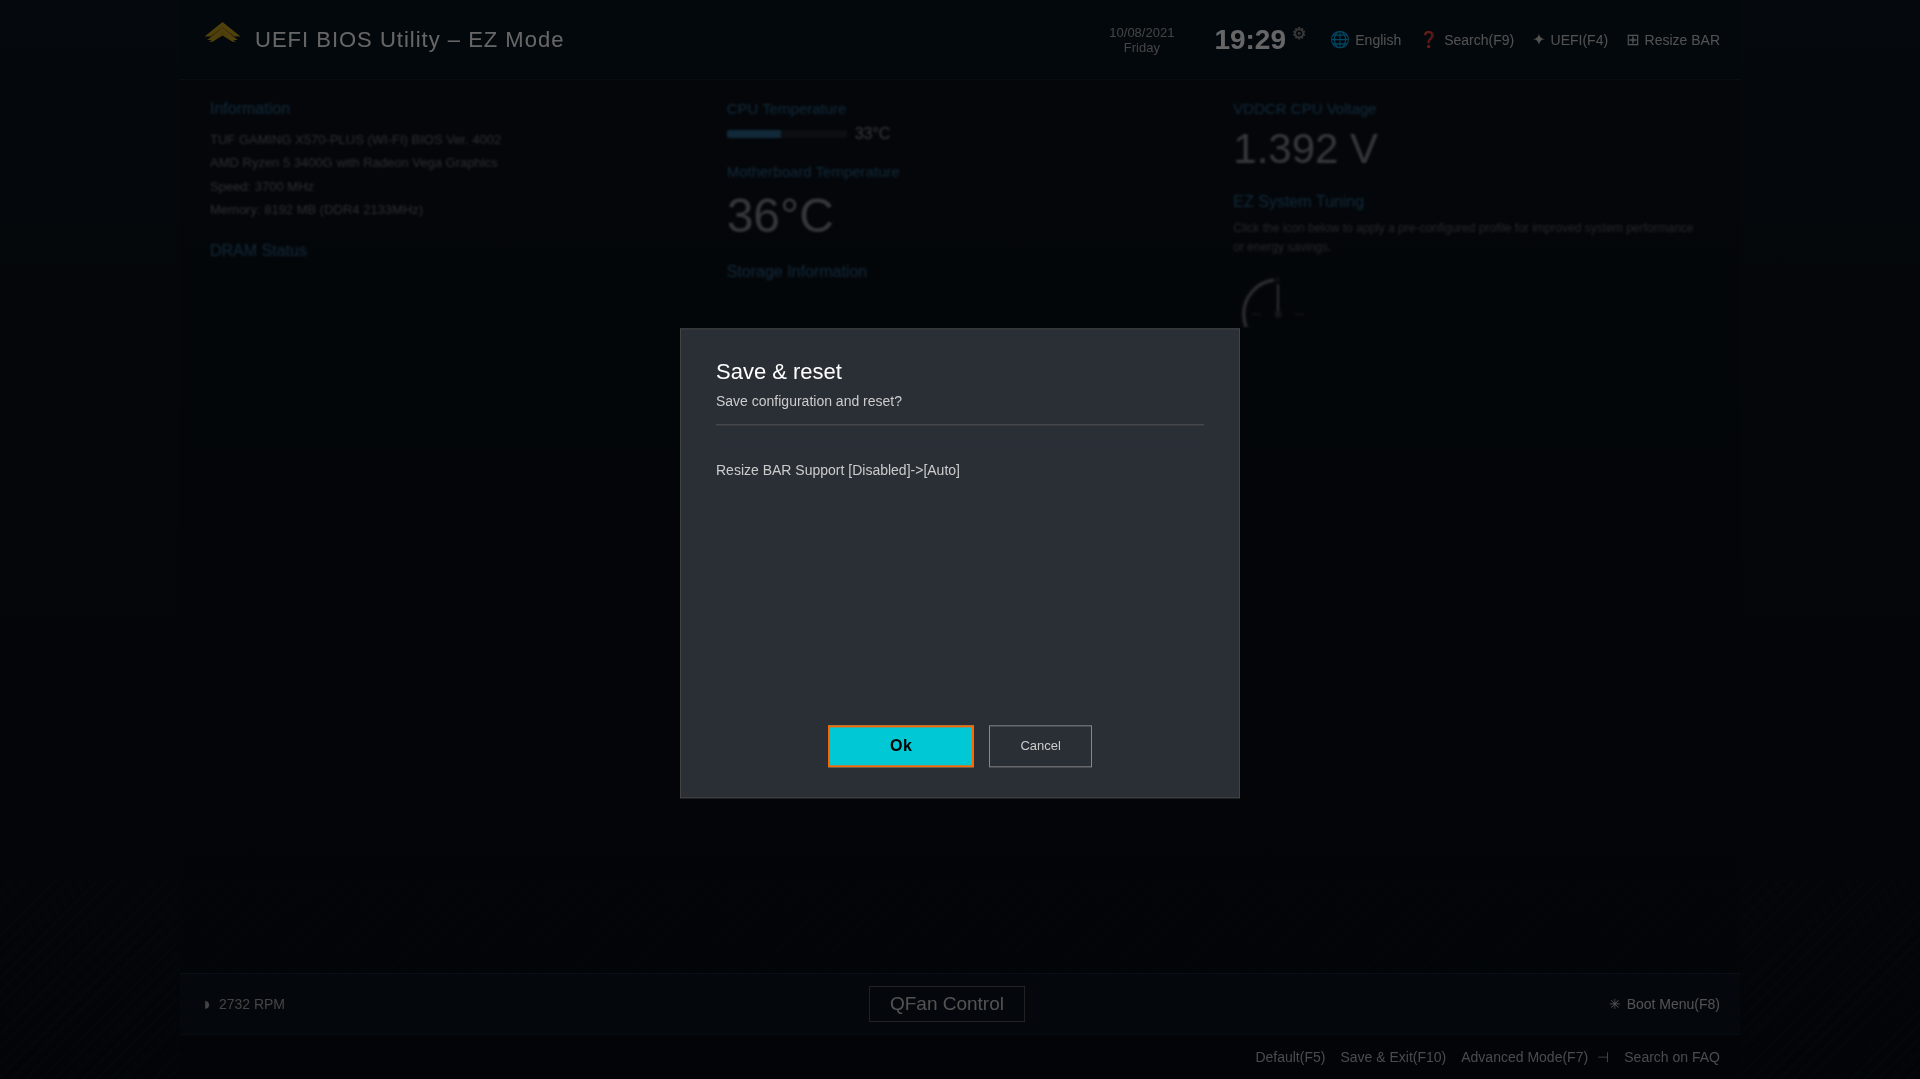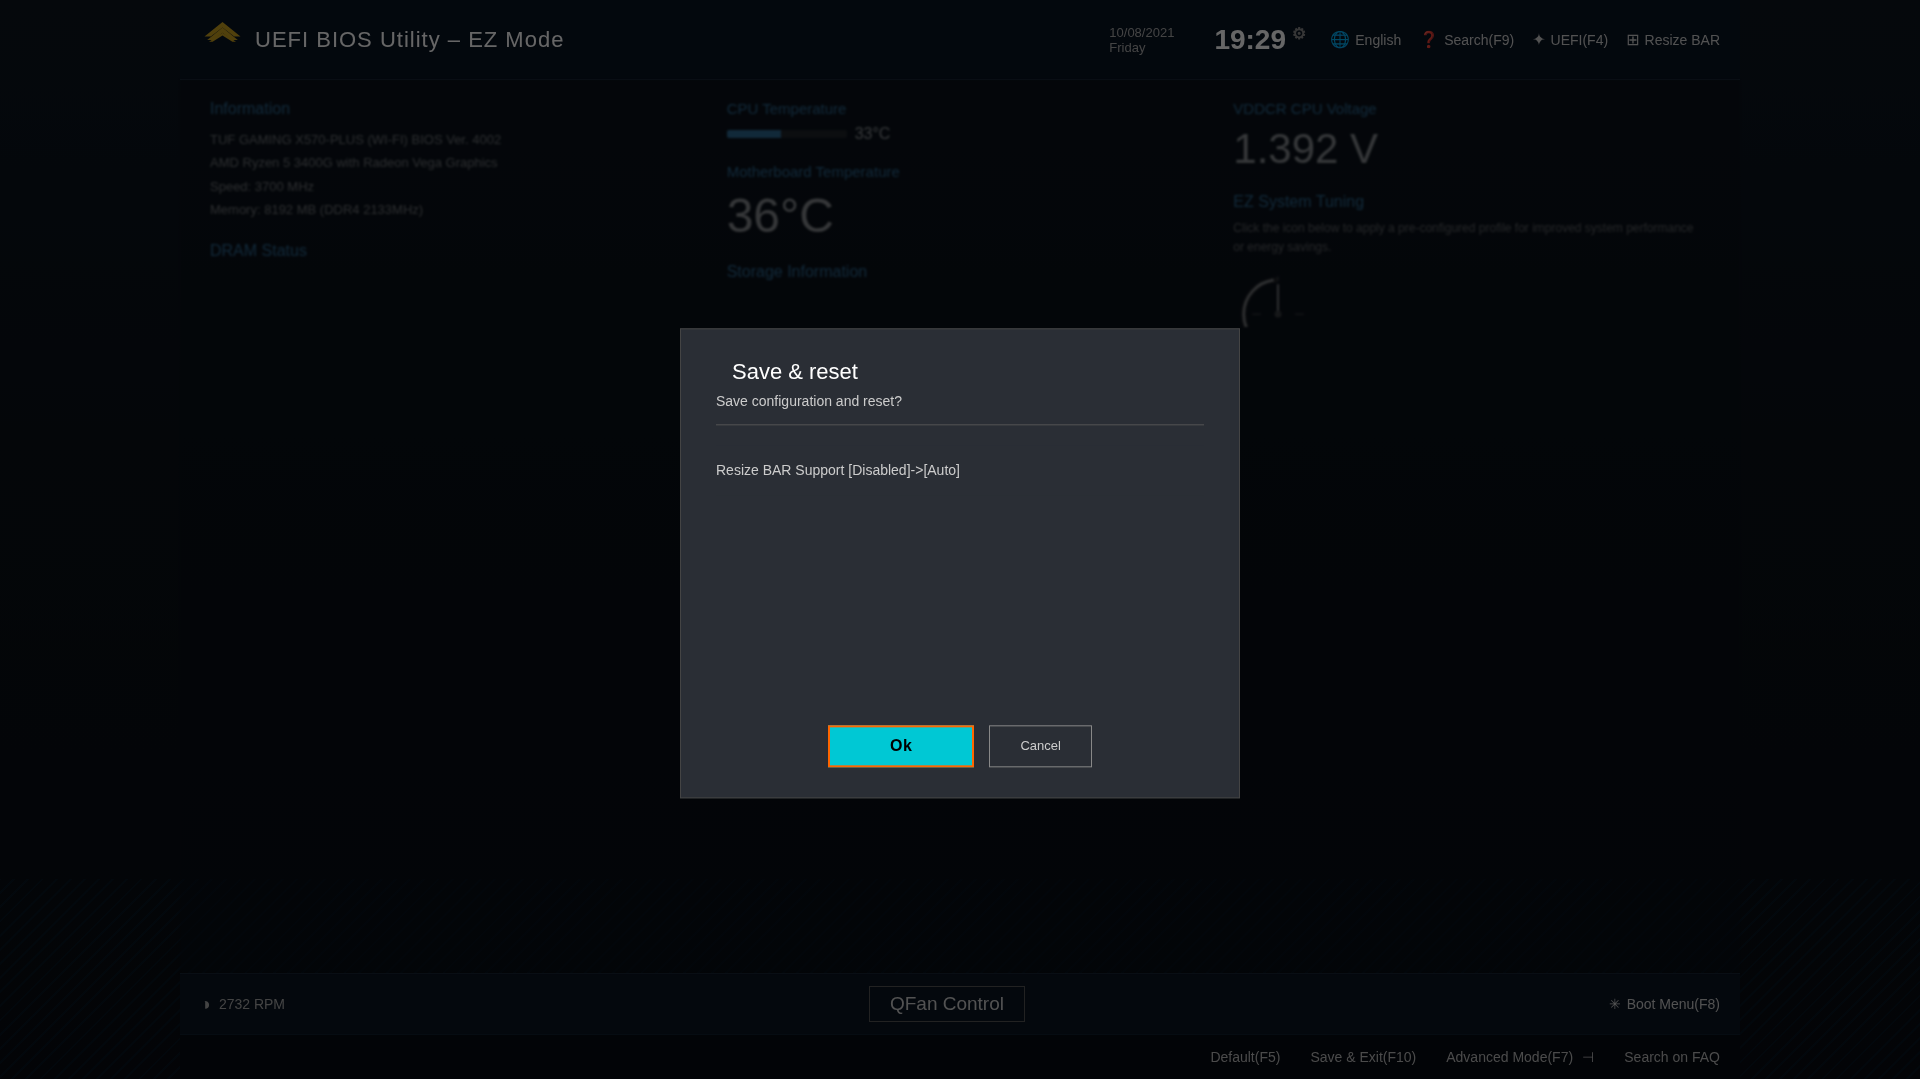--- a/index.html
+++ b/index.html
@@ -75,21 +75,21 @@
     .header-right {
       margin-left: auto;
       display: flex;
       align-items: center;
       gap: 24px;
     }
 
     .datetime-area {
       color: #aaa;
       font-size: 13px;
-      text-align: left;
+      text-align: center;
     }
 
     .time-display {
       color: #ffffff;
       font-size: 28px;
       font-weight: 700;
       display: flex;
       align-items: flex-start;
       gap: 6px;
       margin-left: 16px;
@@ -165,21 +165,20 @@
       border: 1px solid #444;
       z-index: 200;
       padding: 30px 35px 30px;
     }
 
     .dialog-title {
       color: #ffffff;
       font-size: 22px;
       font-weight: 400;
       margin-bottom: 8px;
-      margin-left: 16px;
     }
 
     .dialog-subtitle {
       color: #cccccc;
       font-size: 14px;
       margin-bottom: 15px;
     }
 
     .dialog-divider {
       border: none;
@@ -271,21 +270,21 @@
       font-size: 14px;
       cursor: pointer;
     }
 
     
     .bios-nav {
       background: rgba(5,10,18,0.98);
       padding: 14px 20px;
       display: flex;
       justify-content: flex-end;
-      gap: 30px;
+      gap: 15px;
       border-top: 1px solid #0f1f2f;
     }
 
     .nav-item {
       color: #bbbbbb;
       font-size: 14px;
       cursor: pointer;
       display: flex;
       align-items: center;
       gap: 5px;

